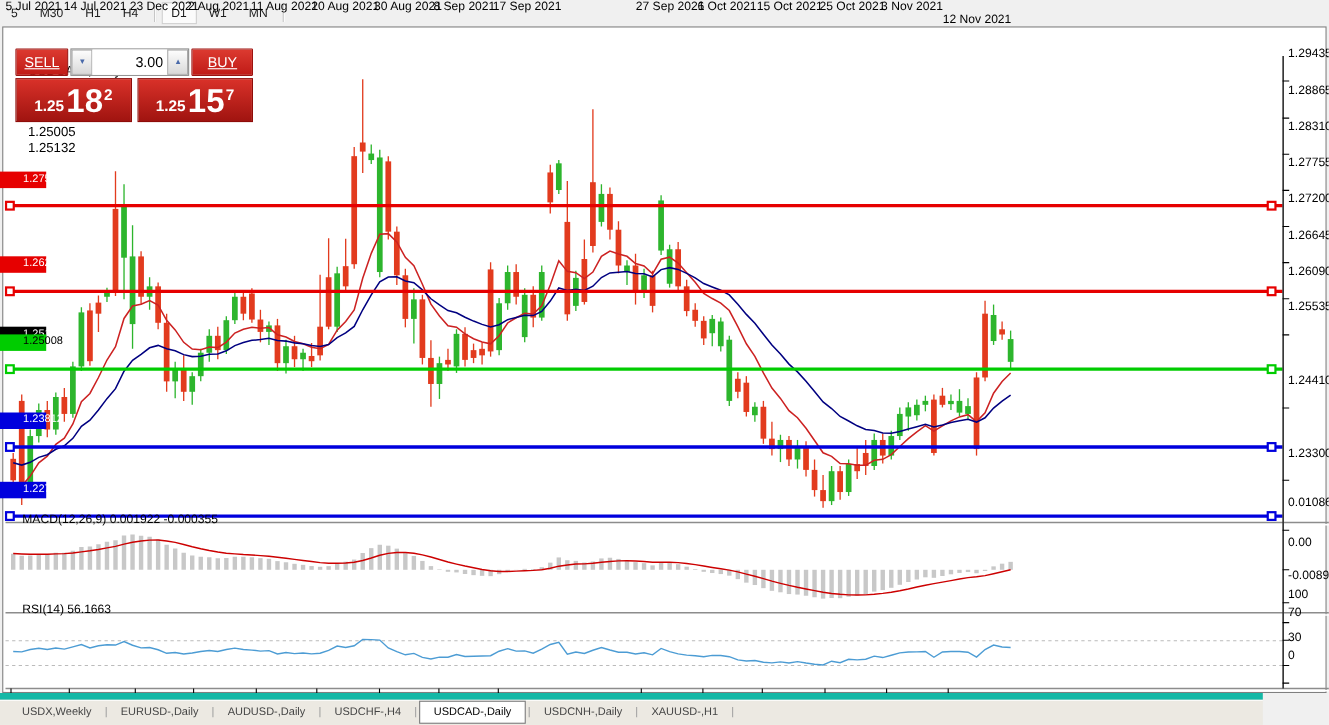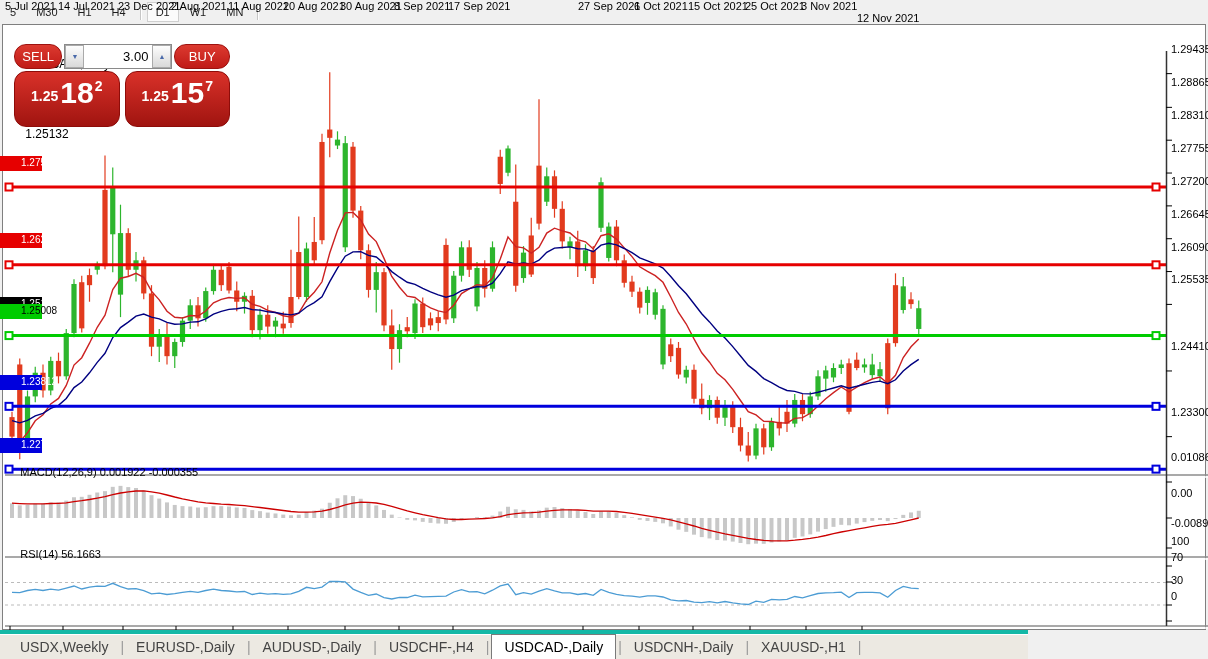--- a/index.html
+++ b/index.html
@@ -22,39 +22,39 @@
   .ind-label{position:absolute;font-size:11px;color:#000;white-space:pre;}
   
   .ax{position:absolute;font-size:11px;color:#000;white-space:nowrap;}
   .badge{position:absolute;left:1165px;width:42px;height:15px;line-height:13px;font-size:10px;
     padding-left:21px;box-sizing:border-box;white-space:nowrap;}
   .datelab{position:absolute;font-size:11px;color:#000;white-space:nowrap;top:611px;}
   
   #tradepanel{position:absolute;left:14px;top:44px;width:216px;}
   #tp-row1{display:flex;align-items:stretch;height:25px;}
   .tp-btn{color:#fff;font-size:13px;display:flex;align-items:center;justify-content:center;
-    background:linear-gradient(#dc3a30,#c01b17);border:1px solid #9d120f;border-radius:12px;cursor:pointer;}
+    background:linear-gradient(#dc3a30,#c01b17);border:1px solid #9d120f;border-radius:1px;cursor:pointer;text-decoration:underline;}
   #sellbtn{width:52px;}
   #buybtn{width:60px;}
   #spin{display:flex;align-items:stretch;margin:0 2px;border:1px solid #8a8a8a;background:#fff;}
   .spin-btn{width:17px;background:linear-gradient(#fdfdfd,#d9d9d9);border:1px solid #aaa;
     font-size:7px;color:#4a6aaa;display:flex;align-items:center;justify-content:center;cursor:pointer;}
   #vol{width:60px;border:none;outline:none;font-size:13px;text-align:right;padding:0 4px;
     font-family:"Liberation Sans",sans-serif;}
   #tp-row2{display:flex;margin-top:2px;gap:5px;}
-  .px-box{flex:1;height:36px;color:#fff;border-radius:12px;border:1px solid #8e0c09;
+  .px-box{flex:1;height:36px;color:#fff;border-radius:0;border:1px solid #8e0c09;
     background:linear-gradient(#d93129,#a01410);display:flex;align-items:flex-end;justify-content:center;
-    padding-bottom:18px;cursor:pointer;}
+    padding-bottom:2px;cursor:pointer;}
   .px-small{font-size:14px;font-weight:bold;margin:0 2px 4px 0;}
   .px-big{font-size:30px;font-weight:bold;line-height:30px;}
   .px-sup{font-size:14px;font-weight:bold;margin:0 0 14px 1px;}
   
-  #tabs{position:absolute;left:0;top:630px;width:1028px;height:29px;background:#ece9e2;
-    border-top:4px solid #14b8a6;box-shadow:inset 0 1px 0 #fff;display:flex;align-items:center;
-    font-size:14px;color:#444;padding-left:10px;box-sizing:border-box;}
+  #tabs{position:absolute;left:0;top:630px;width:1148px;height:29px;background:#ece9e2;
+    border-top:6px solid #14b8a6;box-shadow:inset 0 1px 0 #fff;display:flex;align-items:center;
+    font-size:10px;color:#444;padding-left:10px;box-sizing:border-box;}
   .tab{padding:4px 10px;cursor:pointer;white-space:nowrap;}
   .tab.active{background:#fff;border:1px solid #7a7a7a;color:#000;padding:4px 12px;}
   .tab-sep{color:#999;margin:0 2px;}
 </style>
 </head>
 <body>
 
 <div id="app">
   <div id="toolbar">
       <div class="tf-btn">5</div>

